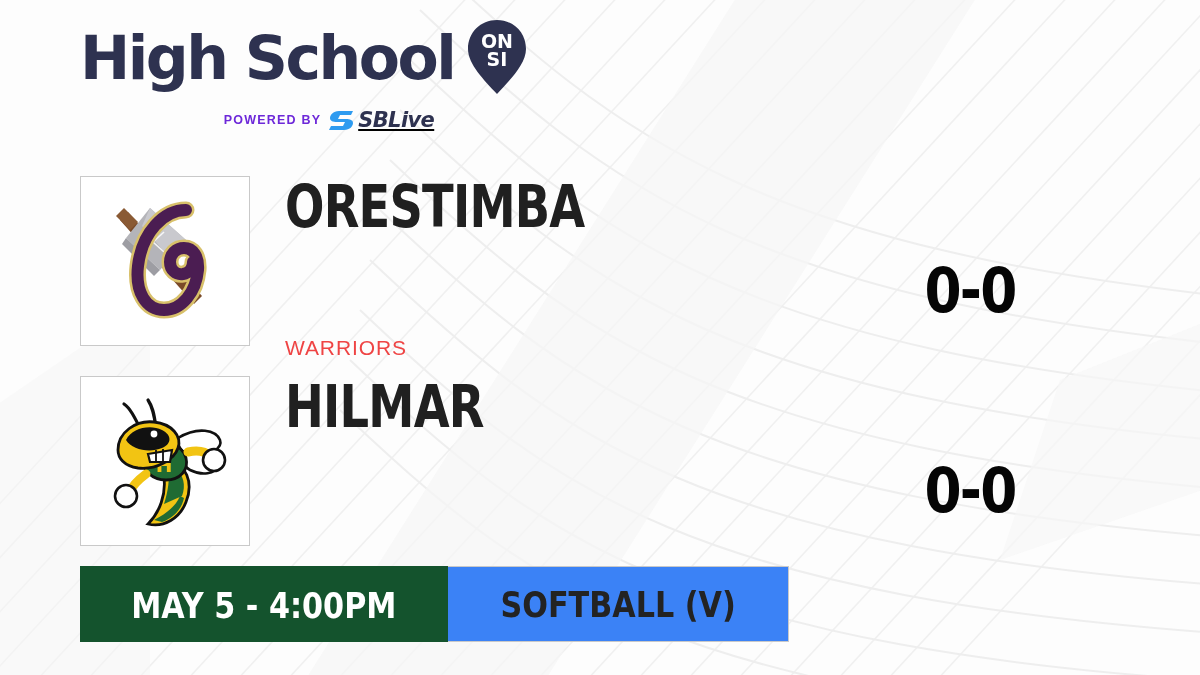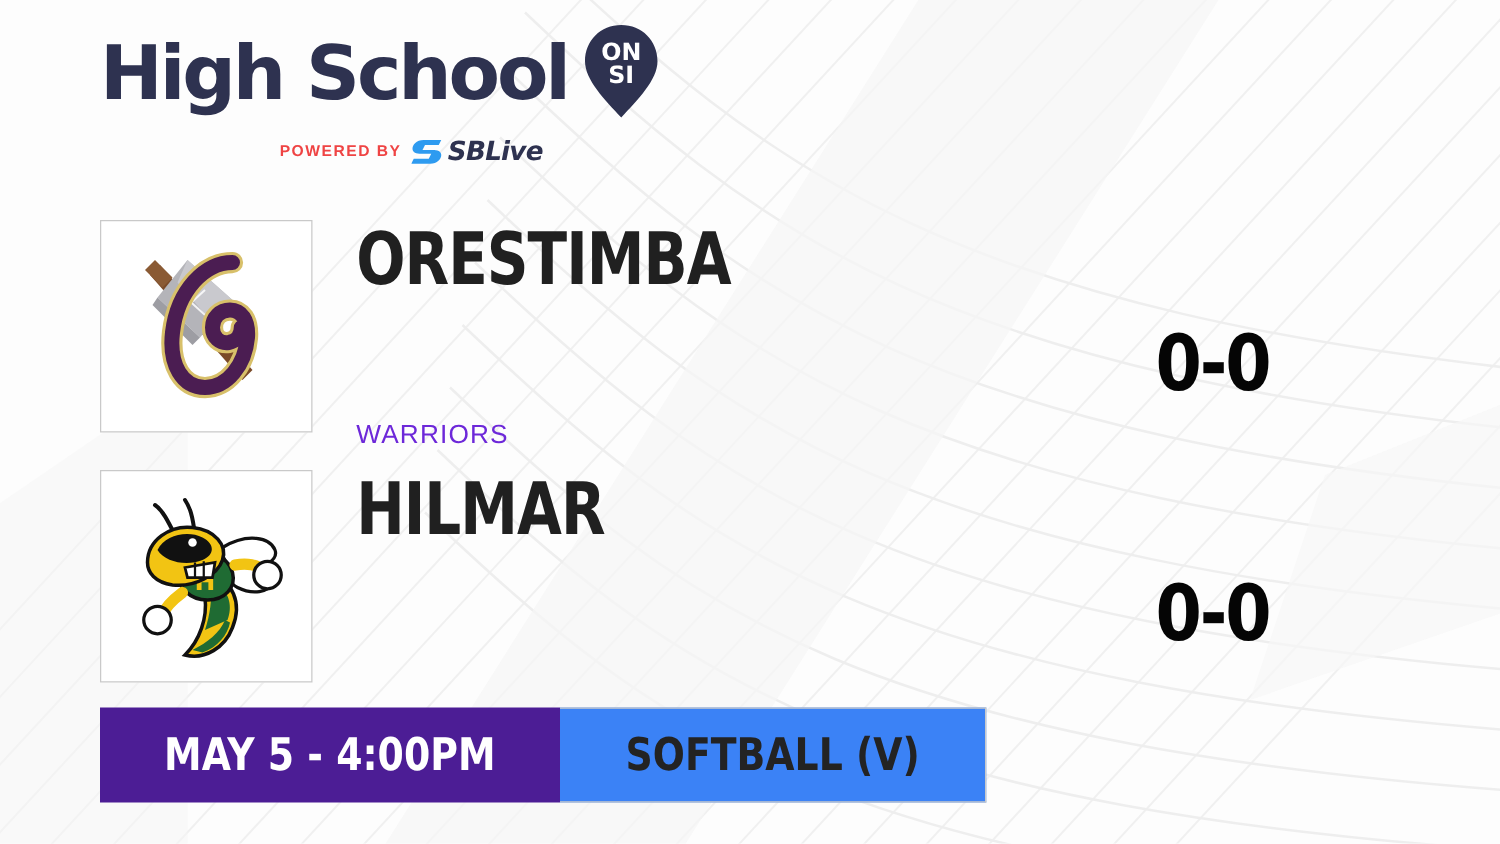--- a/index.html
+++ b/index.html
@@ -46,24 +46,24 @@
     display:flex; align-items:center; justify-content:center;
     gap:8px;
     margin-top:8px;
     padding-left:38px;
   }
   .powered-label {
     font-family:"Liberation Sans", sans-serif;
     font-weight:bold;
     font-size:12.5px;
     letter-spacing:1.2px;
-    color:#ef4444;
-    white-space:nowrap;
-  }
-  .sblive { display:flex; align-items:center; gap:3px; }
+    color:#6d28d9;
+    white-space:nowrap;
+  }
+  .sblive { display:flex; align-items:center; gap:3px;text-decoration:underline; }
   .sblive-word {
     font-family:"DejaVu Sans", sans-serif;
     font-weight:bold;
     font-style:italic;
     font-size:21px;
     letter-spacing:-0.6px;
     color:#2e3250;
     white-space:nowrap;
   }
 
@@ -93,21 +93,21 @@
   }
   #team-name-1 { left:285px; top:178px; }
   #team-name-2 { left:285px; top:378px; }
 
   .mascot {
     position:absolute;
     font-family:"Liberation Sans", sans-serif;
     font-weight:normal;
     font-size:21px;
     letter-spacing:0.9px;
-    color:#6d28d9;
+    color:#ef4444;
     white-space:nowrap;
   }
   #mascot-1 { left:285px; top:336px; }
   #mascot-2 { left:285px; top:536px; }
 
   
   .record {
     position:absolute;
     font-family:"DejaVu Sans", sans-serif;
     font-weight:bold;
@@ -125,23 +125,23 @@
   #record-2 { left:890px; top:460px; }
 
   
   .banner {
     position:absolute;
     left:80px; top:566px;
     height:76px;
     display:flex; align-items:stretch;
   }
   .banner-date {
-    background:#4c1d95;
-    display:flex; align-items:center; justify-content:center;
-    padding:0 26px;
+    background:#14532d;
+    display:flex; align-items:flex-end; justify-content:center;
+    padding:16px 26px;
   }
   .banner-date-text {
     font-family:"DejaVu Sans", sans-serif;
     font-weight:bold;
     font-size:36px;
     letter-spacing:0px;
     color:#ffffff;
     white-space:nowrap;
     transform:scaleX(0.84);
   }

